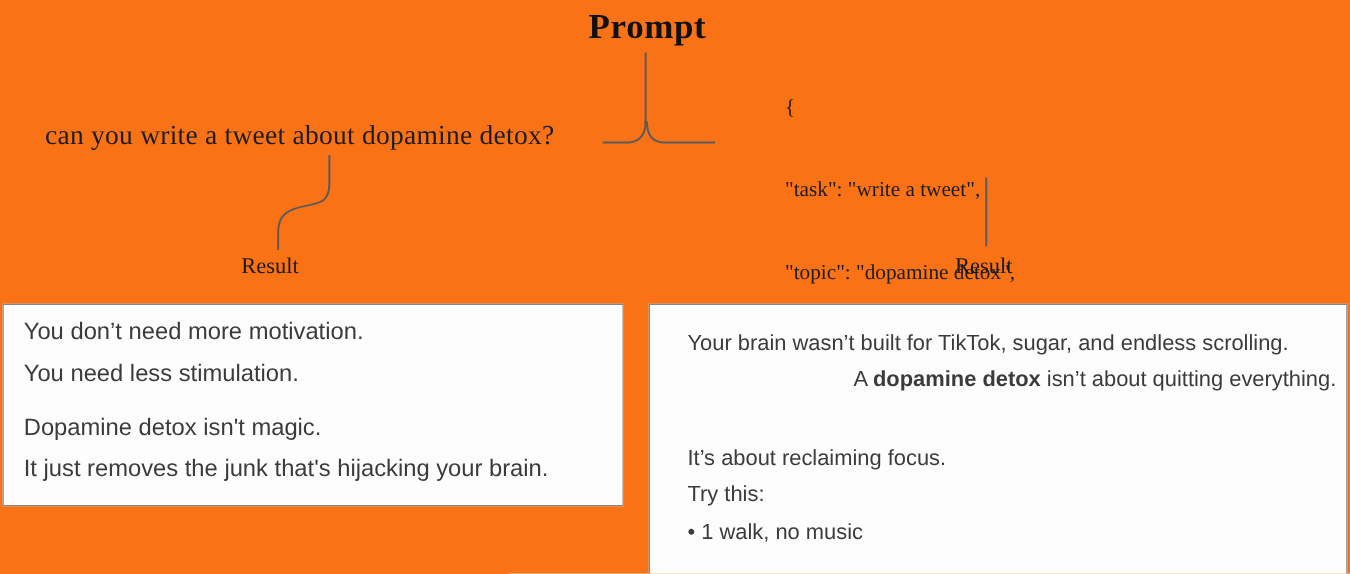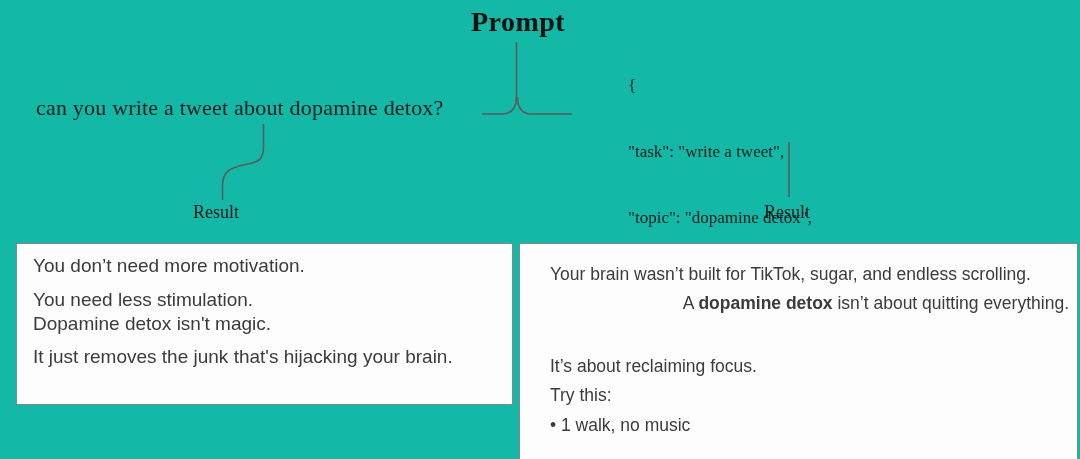--- a/index.html
+++ b/index.html
@@ -1,19 +1,19 @@
 <!DOCTYPE html>
 <html><head>
 <meta charset="utf-8">
 <style>
   html,body{margin:0;padding:0;background:#ffffff;}
   .stage{
     position:relative;
     width:1080px;height:459px;
-    background:#14b8a6;
+    background:#f97316;
     overflow:hidden;
     font-family:"Liberation Serif", serif;
     color:#222;
   }
   .prompt-title{
     position:absolute;left:458px;top:6px;width:120px;
     font-size:28px;font-weight:bold;letter-spacing:0.5px;
     color:#111;text-align:center;
   }
   .casual-prompt{
@@ -36,32 +36,32 @@
   svg.connectors path{fill:none;stroke:#5b5b5b;stroke-width:1.6;}
   .result-box{
     position:absolute;
     box-sizing:border-box;
     border:1.6px solid #868686;
     background:#fdfdfd;
     font-family:"Liberation Sans", sans-serif;
     color:#3b3b3b;
   }
   .result-box.casual{
-    left:16px;top:243px;width:497px;height:162px;
+    left:2px;top:243px;width:497px;height:162px;
     font-size:19px;line-height:24px;
     padding:10px 8px 0 16px;
   }
   .result-box.structured{
     left:519px;top:243px;width:559px;height:232px;
     font-size:17.5px;line-height:22px;
     padding:19px 8px 0 30px;
   }
   .result-box p{margin:0;}
   .casual p.m1{margin-bottom:10px;}
-  .casual p.m2{}
+  .casual p.m2{margin-bottom:19px;}
   .casual p.m3{margin-bottom:9px;}
   .structured p.g1{margin-bottom:7px;}
   .structured p.g2{margin-bottom:41px;text-align:right;}
   .structured p.g3{margin-bottom:7px;}
   .structured p.g4{margin-bottom:8px;}
   .structured p.g5{margin-bottom:6px;}
   .bold{font-weight:bold;}
 </style>
 </head>
 <body>

